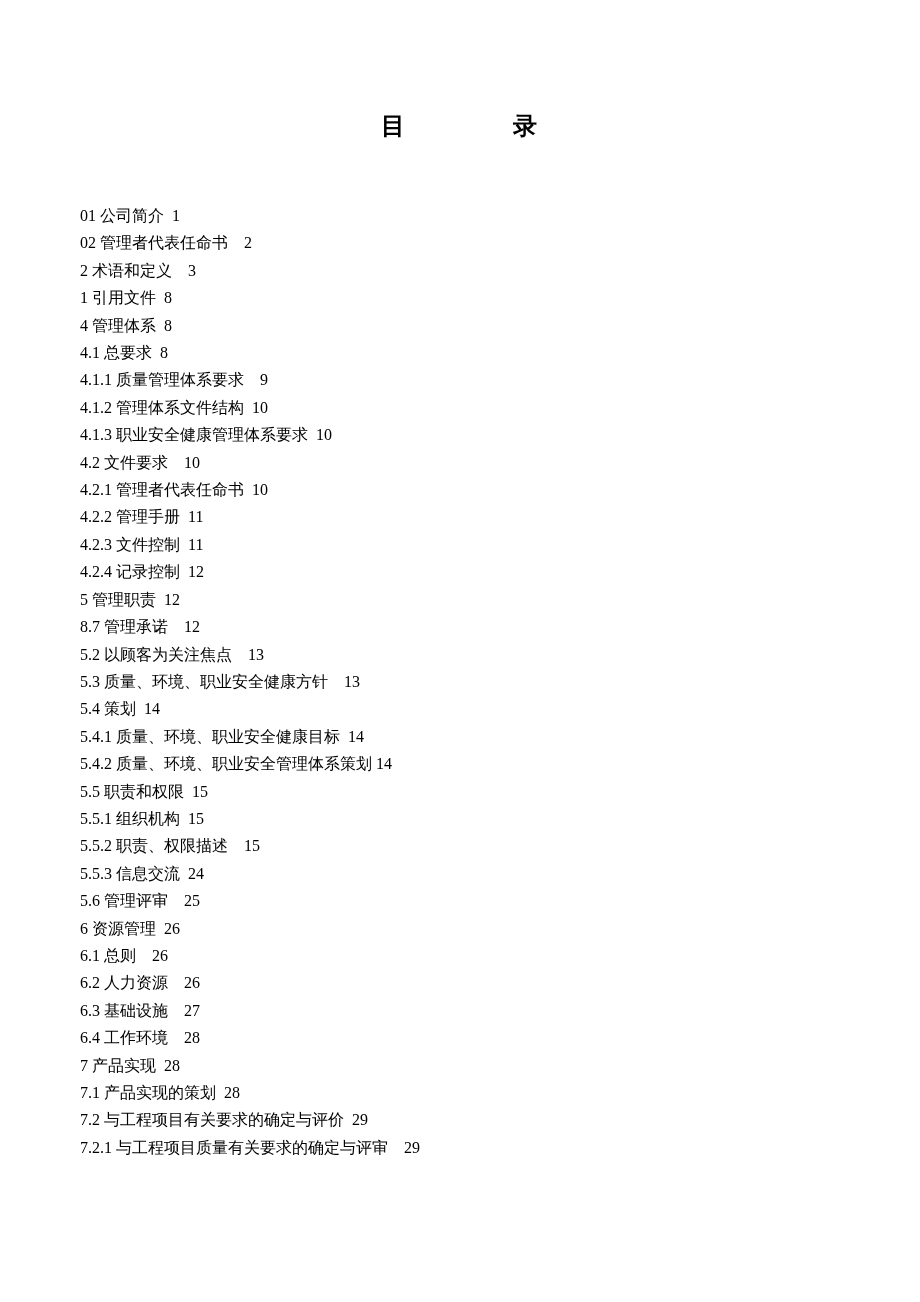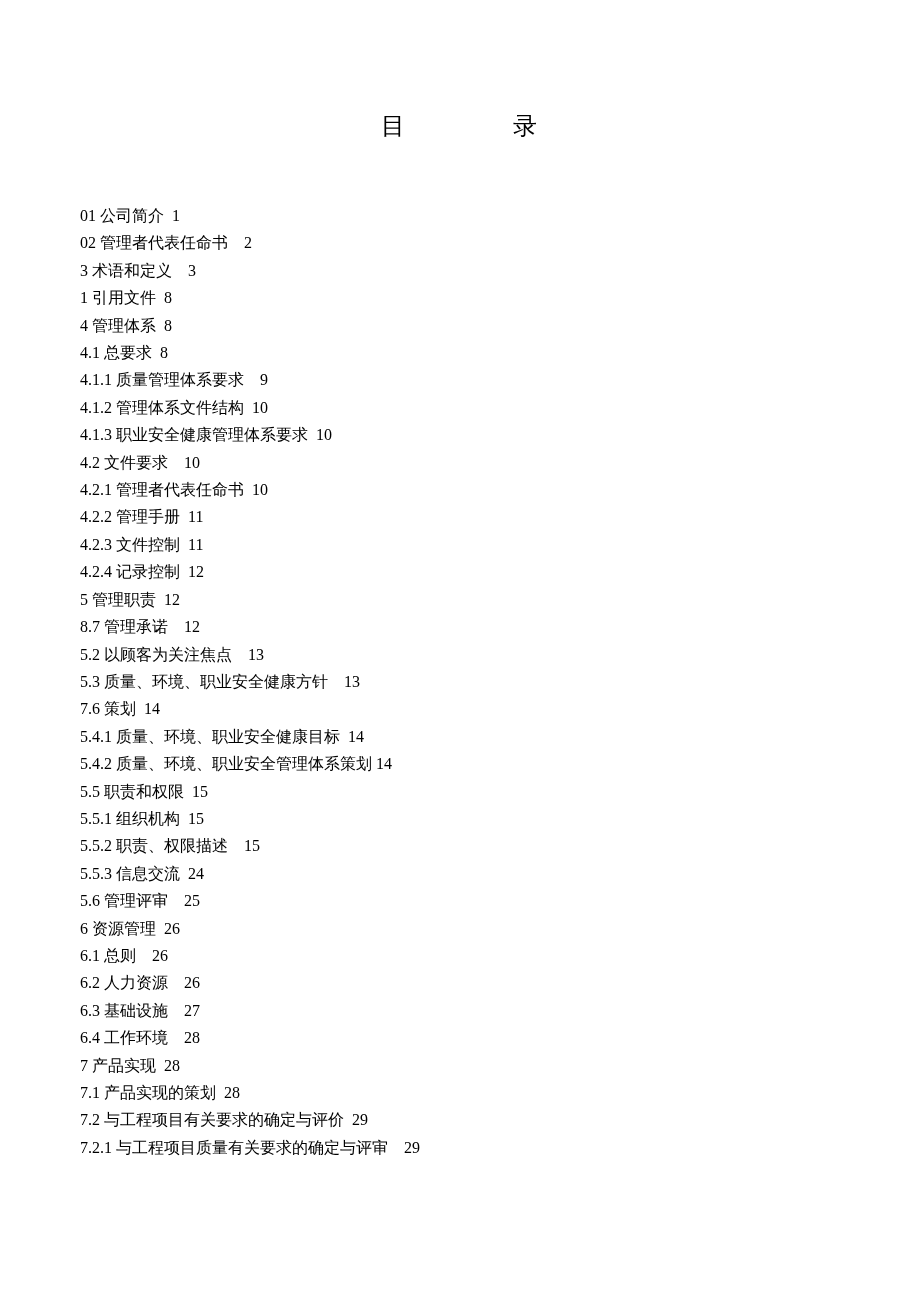--- a/index.html
+++ b/index.html
@@ -11,21 +11,21 @@
     width: 920px;
     height: 1302px;
     position: relative;
   }
   .page {
     padding: 110px 0 0 0;
   }
   .title-row {
     text-align: center;
     font-size: 24px;
-    font-weight: normal;
+    font-weight: bold;
     letter-spacing: 2px;
   }
   .title-gap {
     display: inline-block;
     width: 90px;
   }
   .toc {
     margin-top: 60px;
     margin-left: 80px;
     font-size: 16px;
@@ -40,37 +40,37 @@
 
 <div class="page">
   <div class="title-row">
     <span>目</span>
     <span class="title-gap"></span>
     <span>录</span>
   </div>
   <div class="toc" id="toc">
       <div class="toc-entry"><span>01 公司简介</span><span>  </span><span>1</span></div>
       <div class="toc-entry"><span>02 管理者代表任命书</span><span>    </span><span>2</span></div>
-      <div class="toc-entry"><span>3 术语和定义</span><span>    </span><span>3</span></div>
+      <div class="toc-entry"><span>2 术语和定义</span><span>    </span><span>3</span></div>
       <div class="toc-entry"><span>1 引用文件</span><span>  </span><span>8</span></div>
       <div class="toc-entry"><span>4 管理体系</span><span>  </span><span>8</span></div>
       <div class="toc-entry"><span>4.1 总要求</span><span>  </span><span>8</span></div>
       <div class="toc-entry"><span>4.1.1 质量管理体系要求</span><span>    </span><span>9</span></div>
       <div class="toc-entry"><span>4.1.2 管理体系文件结构</span><span>  </span><span>10</span></div>
       <div class="toc-entry"><span>4.1.3 职业安全健康管理体系要求</span><span>  </span><span>10</span></div>
       <div class="toc-entry"><span>4.2 文件要求</span><span>    </span><span>10</span></div>
       <div class="toc-entry"><span>4.2.1 管理者代表任命书</span><span>  </span><span>10</span></div>
       <div class="toc-entry"><span>4.2.2 管理手册</span><span>  </span><span>11</span></div>
       <div class="toc-entry"><span>4.2.3 文件控制</span><span>  </span><span>11</span></div>
       <div class="toc-entry"><span>4.2.4 记录控制</span><span>  </span><span>12</span></div>
       <div class="toc-entry"><span>5 管理职责</span><span>  </span><span>12</span></div>
       <div class="toc-entry"><span>8.7 管理承诺</span><span>    </span><span>12</span></div>
       <div class="toc-entry"><span>5.2 以顾客为关注焦点</span><span>    </span><span>13</span></div>
       <div class="toc-entry"><span>5.3 质量、环境、职业安全健康方针</span><span>    </span><span>13</span></div>
-      <div class="toc-entry"><span>7.6 策划</span><span>  </span><span>14</span></div>
+      <div class="toc-entry"><span>5.4 策划</span><span>  </span><span>14</span></div>
       <div class="toc-entry"><span>5.4.1 质量、环境、职业安全健康目标</span><span>  </span><span>14</span></div>
       <div class="toc-entry"><span>5.4.2 质量、环境、职业安全管理体系策划</span><span> </span><span>14</span></div>
       <div class="toc-entry"><span>5.5 职责和权限</span><span>  </span><span>15</span></div>
       <div class="toc-entry"><span>5.5.1 组织机构</span><span>  </span><span>15</span></div>
       <div class="toc-entry"><span>5.5.2 职责、权限描述</span><span>    </span><span>15</span></div>
       <div class="toc-entry"><span>5.5.3 信息交流</span><span>  </span><span>24</span></div>
       <div class="toc-entry"><span>5.6 管理评审</span><span>    </span><span>25</span></div>
       <div class="toc-entry"><span>6 资源管理</span><span>  </span><span>26</span></div>
       <div class="toc-entry"><span>6.1 总则</span><span>    </span><span>26</span></div>
       <div class="toc-entry"><span>6.2 人力资源</span><span>    </span><span>26</span></div>

